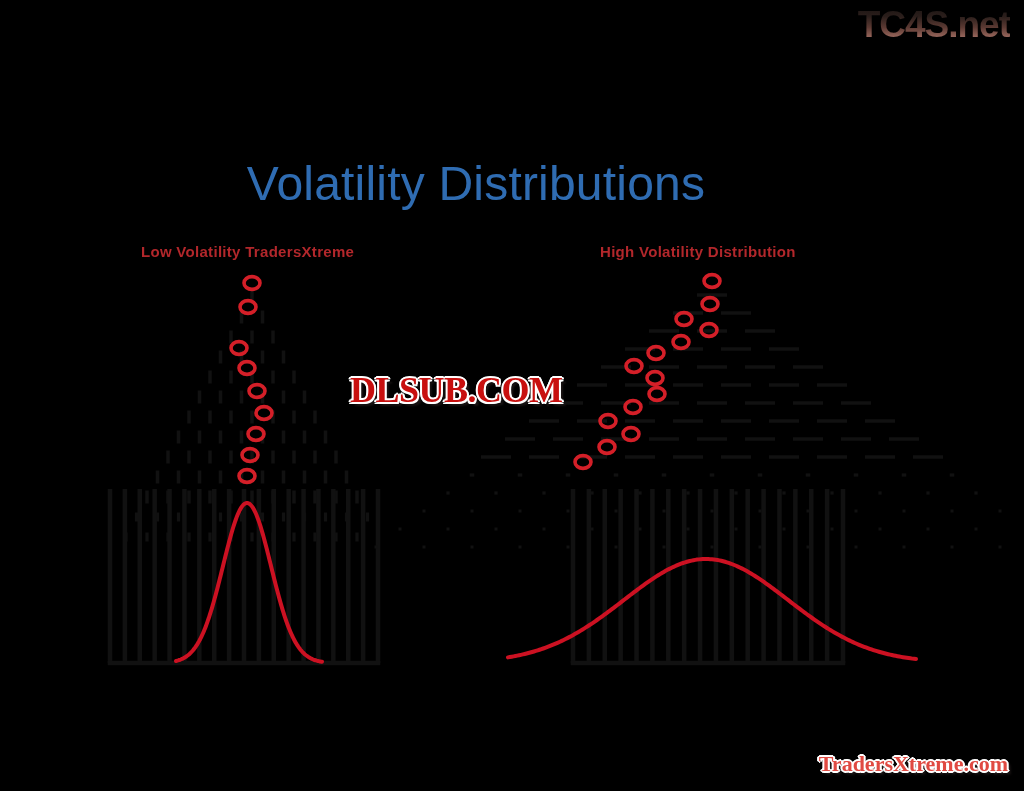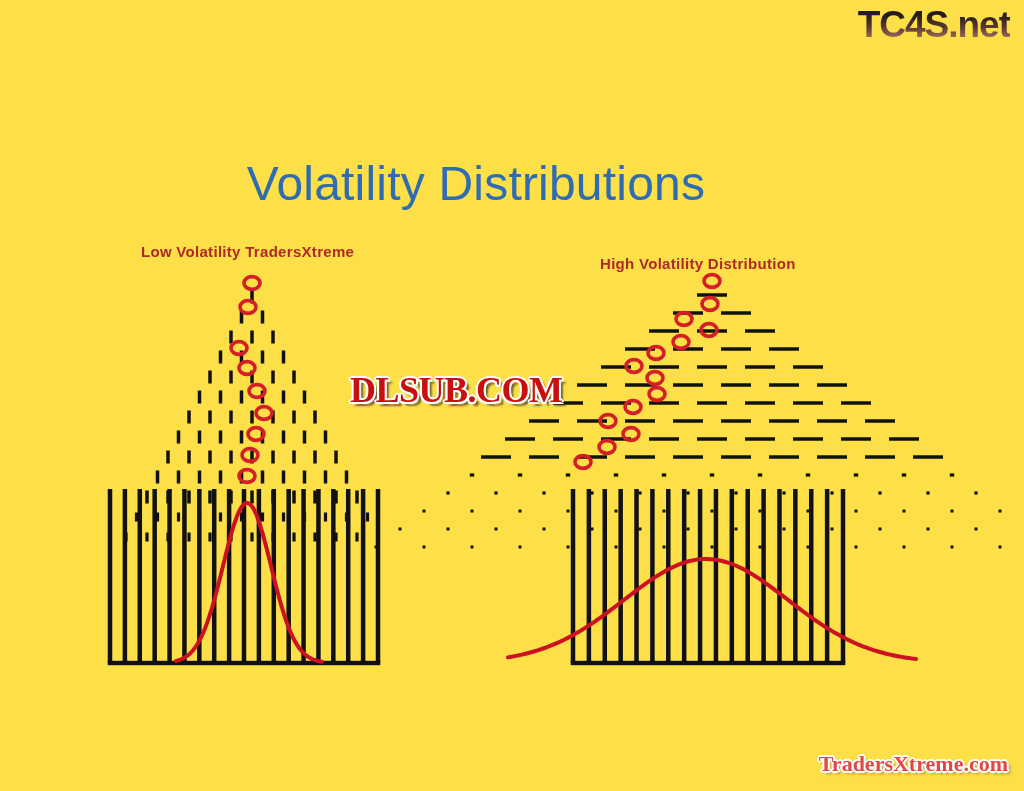--- a/index.html
+++ b/index.html
@@ -7,21 +7,21 @@
     padding: 0;
     background: #ffffff;
   }
   body {
     font-family: "Liberation Sans", sans-serif;
   }
   #slide {
     position: relative;
     width: 1024px;
     height: 791px;
-    background: #fde047;
+    background: #000000;
     overflow: hidden;
   }
 
   
   #wm-top {
     position: absolute;
     top: 6px;
     right: 14px;
     font-family: "Liberation Sans", sans-serif;
     font-weight: bold;
@@ -90,21 +90,21 @@
   .panel-heading {
     position: absolute;
     font-family: "Liberation Sans", sans-serif;
     font-weight: bold;
     font-size: 15px;
     color: #b2272b;
     letter-spacing: 0.3px;
     white-space: nowrap;
   }
   #heading-low  { left: 141px; top: 243px; }
-  #heading-high { left: 600px; top: 243px; margin-top: 12px; }
+  #heading-high { left: 600px; top: 243px; }
 
   
   .figure-svg {
     position: absolute;
     left: 0;
     top: 0;
     width: 1024px;
     height: 791px;
     pointer-events: none;
   }

